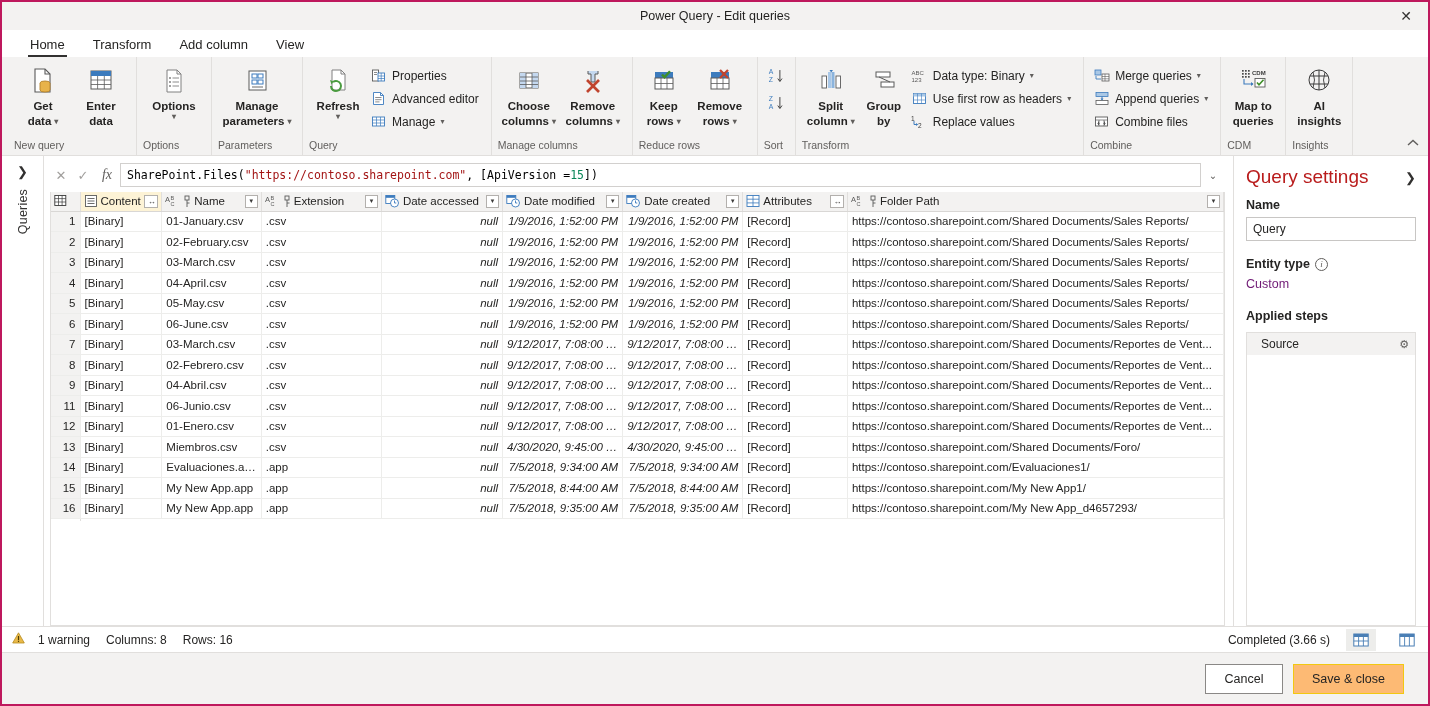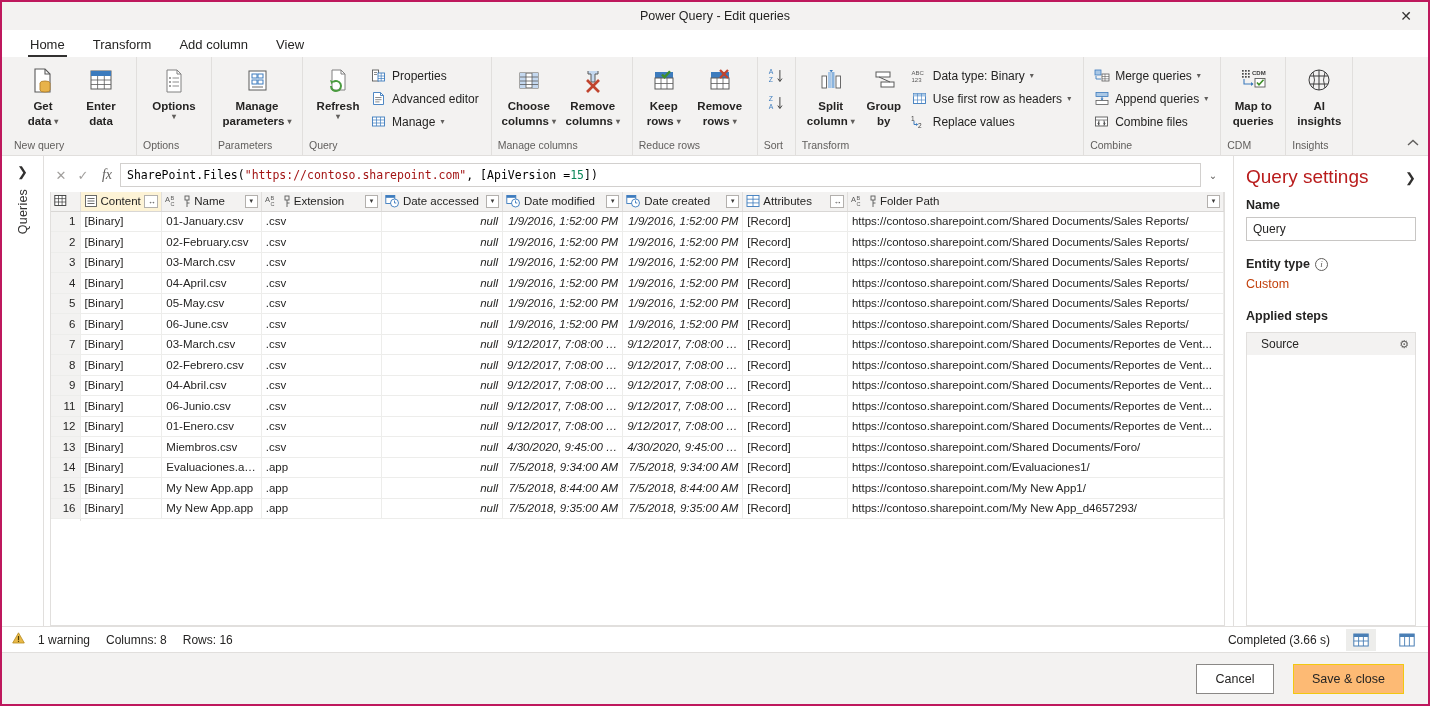--- a/index.html
+++ b/index.html
@@ -327,21 +327,21 @@
     background: #fff;
     outline: none;
   }
   .qs-sub { display:flex; align-items:center; gap:5px; margin-top: 16px; margin-bottom: 6px; }
   .info-ico {
     width: 13px; height: 13px; border-radius: 50%;
     border: 1px solid #605e5c; color: #605e5c;
     font-size: 9px; line-height: 11px; text-align: center;
     font-family: "Liberation Serif", serif; font-style: italic;
   }
-  .qs-value { font-size: 12.5px; color: #c2410c; margin-bottom: 18px; }
+  .qs-value { font-size: 12.5px; color: #701a75; margin-bottom: 18px; }
   .steps-box { border: 1px solid #e1dfdd; flex: 1 1 auto; margin-top: 4px; }
   .step-item {
     display: flex; align-items: center; justify-content: space-between;
     height: 22px; padding: 0 6px 0 14px;
     background: #f3f2f1;
     font-size: 12px; color: #252423;
     cursor: pointer;
   }
   .gear { font-size: 11px; color: #605e5c; }
 
@@ -371,21 +371,21 @@
 
   
   .footer {
     height: 52px;
     flex: 0 0 auto;
     background: #f3f2f1;
     display: flex;
     align-items: center;
     justify-content: flex-end;
     padding-right: 24px;
-    gap: 19px;
+    gap: 10px;
     border-top: 1px solid #e1dfdd;
   }
   .btn {
     height: 30px;
     min-width: 78px;
     padding: 0 18px;
     font-size: 12.5px;
     font-family: "Liberation Sans", sans-serif;
     cursor: pointer;
     border: 1px solid #8a8886;

